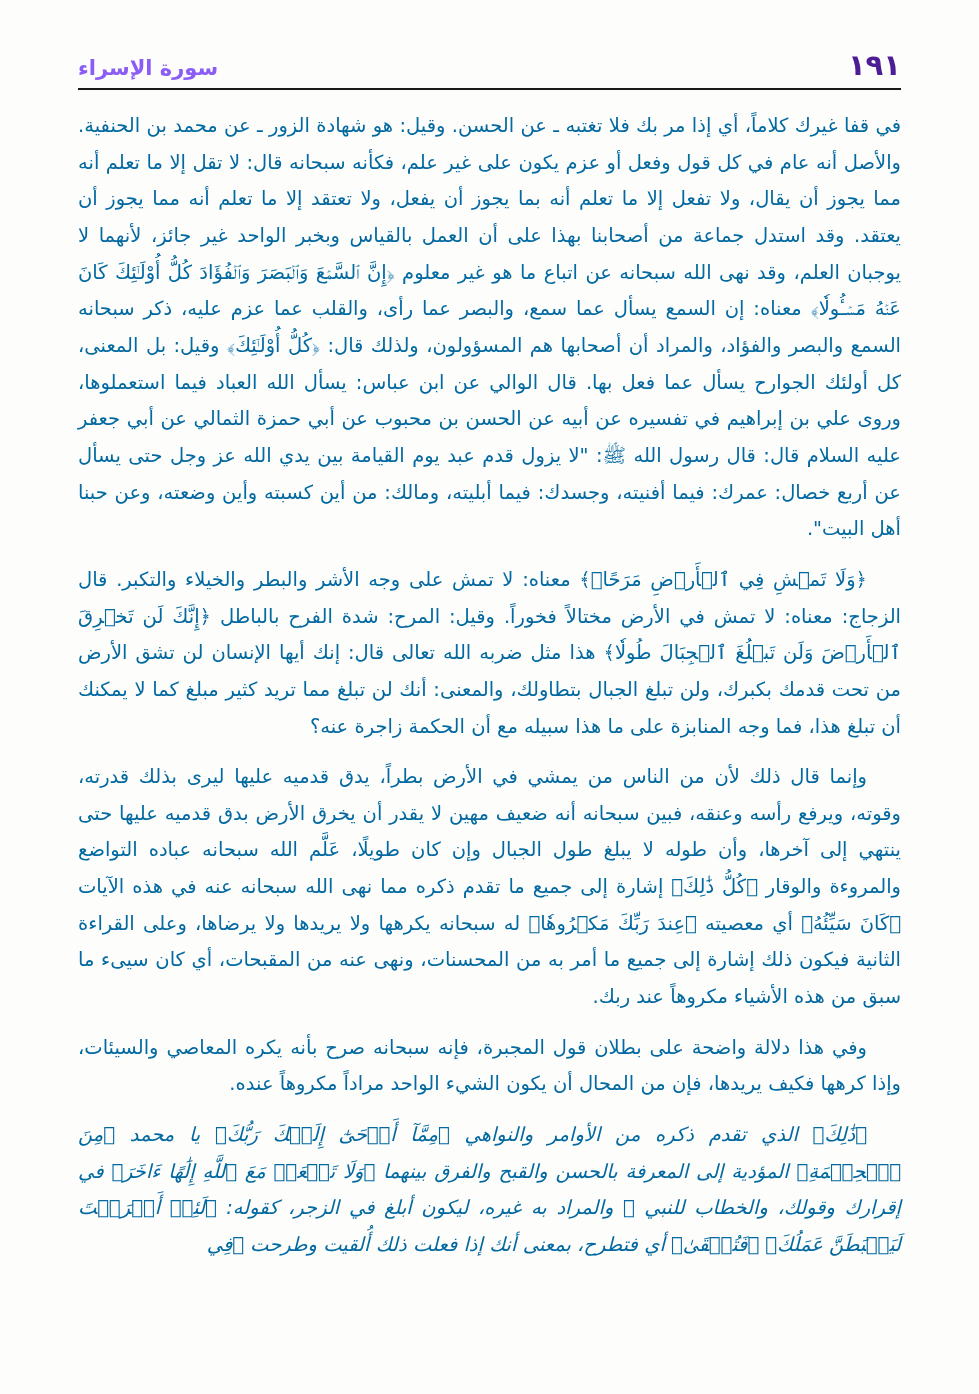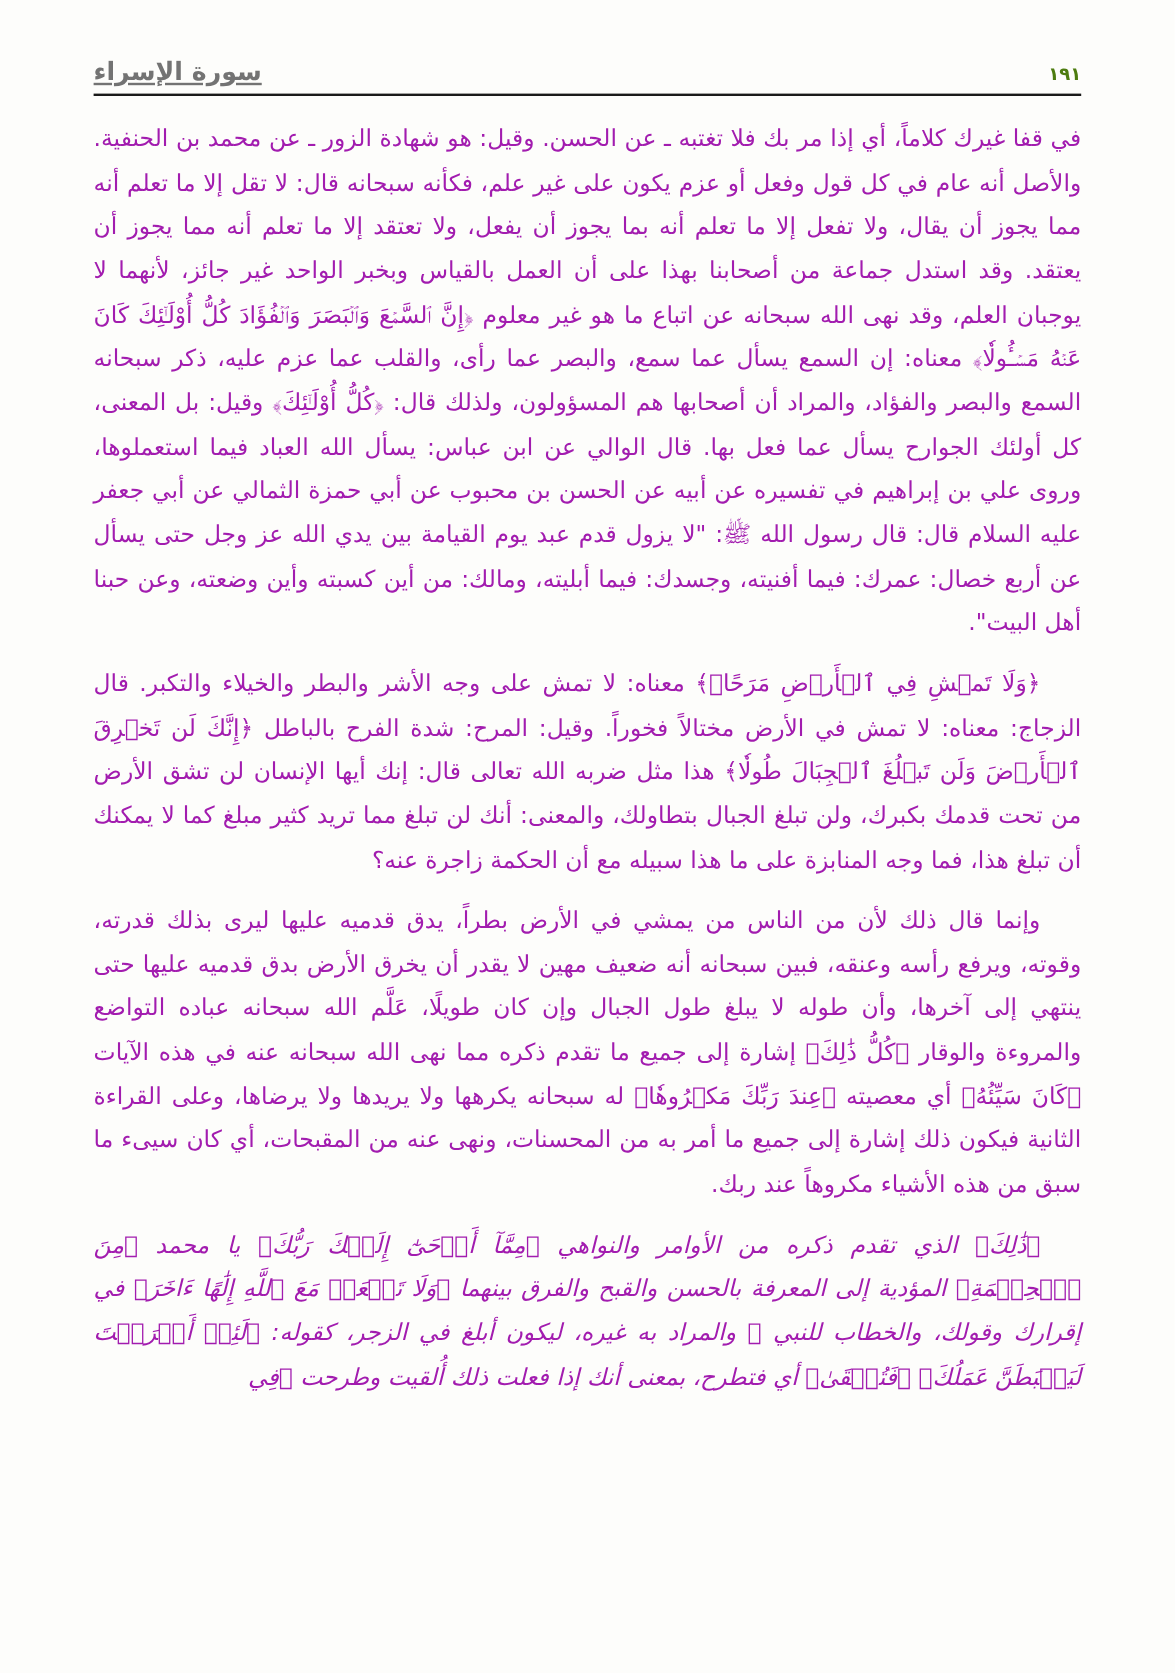--- a/index.html
+++ b/index.html
@@ -25,40 +25,39 @@
     justify-content: space-between;
     align-items: baseline;
     direction: rtl;
     margin-top: 8px;
     margin-bottom: 2px;
   }
   .header .surah {
     font-size: 21px;
     font-weight: bold;
     letter-spacing: 0px;
-    color: #737373;
-    text-decoration: underline;
+    color: #8b5cf6;
   }
   .header .pageno {
-    font-size: 15px;
+    font-size: 29px;
     font-weight: bold;
-    color: #4d7c0f;
+    color: #4c1d95;
   }
   .rule {
     border-top: 2px solid #1a1a1a;
     margin-top: 6px;
     margin-bottom: 18px;
   }
   .body {
     direction: rtl;
     text-align: justify;
     text-justify: inter-word;
     font-size: 19.5px;
     line-height: 1.88;
-    color: #a21caf;
+    color: #0369a1;
   }
   .body p {
     margin: 0 0 14px 0;
   }
   .body p.indent {
     text-indent: 34px;
   }
   .para-last {
     margin-bottom: 0;
     font-style: italic;
@@ -73,16 +72,17 @@
     <div class="surah">سورة الإسراء</div>
     <div class="pageno">١٩١</div>
   </div>
 
   <div class="rule"></div>
 
   <div class="body">
     <p>في قفا غيرك كلاماً، أي إذا مر بك فلا تغتبه ـ عن الحسن. وقيل: هو شهادة الزور ـ عن محمد بن الحنفية. والأصل أنه عام في كل قول وفعل أو عزم يكون على غير علم، فكأنه سبحانه قال: لا تقل إلا ما تعلم أنه مما يجوز أن يقال، ولا تفعل إلا ما تعلم أنه بما يجوز أن يفعل، ولا تعتقد إلا ما تعلم أنه مما يجوز أن يعتقد. وقد استدل جماعة من أصحابنا بهذا على أن العمل بالقياس وبخبر الواحد غير جائز، لأنهما لا يوجبان العلم، وقد نهى الله سبحانه عن اتباع ما هو غير معلوم ﴿إِنَّ ٱلسَّمۡعَ وَٱلۡبَصَرَ وَٱلۡفُؤَادَ كُلُّ أُوْلَـٰۤئِكَ كَانَ عَنۡهُ مَسۡـُٔولٗا﴾ معناه: إن السمع يسأل عما سمع، والبصر عما رأى، والقلب عما عزم عليه، ذكر سبحانه السمع والبصر والفؤاد، والمراد أن أصحابها هم المسؤولون، ولذلك قال: ﴿كُلُّ أُوْلَـٰۤئِكَ﴾ وقيل: بل المعنى، كل أولئك الجوارح يسأل عما فعل بها. قال الوالي عن ابن عباس: يسأل الله العباد فيما استعملوها، وروى علي بن إبراهيم في تفسيره عن أبيه عن الحسن بن محبوب عن أبي حمزة الثمالي عن أبي جعفر عليه السلام قال: قال رسول الله ﷺ: "لا يزول قدم عبد يوم القيامة بين يدي الله عز وجل حتى يسأل عن أربع خصال: عمرك: فيما أفنيته، وجسدك: فيما أبليته، ومالك: من أين كسبته وأين وضعته، وعن حبنا أهل البيت".</p>
     <p class="indent">﴿وَلَا تَمۡشِ فِي ٱلۡأَرۡضِ مَرَحًاۖ﴾ معناه: لا تمش على وجه الأشر والبطر والخيلاء والتكبر. قال الزجاج: معناه: لا تمش في الأرض مختالاً فخوراً. وقيل: المرح: شدة الفرح بالباطل ﴿إِنَّكَ لَن تَخۡرِقَ ٱلۡأَرۡضَ وَلَن تَبۡلُغَ ٱلۡجِبَالَ طُولٗا﴾ هذا مثل ضربه الله تعالى قال: إنك أيها الإنسان لن تشق الأرض من تحت قدمك بكبرك، ولن تبلغ الجبال بتطاولك، والمعنى: أنك لن تبلغ مما تريد كثير مبلغ كما لا يمكنك أن تبلغ هذا، فما وجه المنابزة على ما هذا سبيله مع أن الحكمة زاجرة عنه؟</p>
     <p class="indent">وإنما قال ذلك لأن من الناس من يمشي في الأرض بطراً، يدق قدميه عليها ليرى بذلك قدرته، وقوته، ويرفع رأسه وعنقه، فبين سبحانه أنه ضعيف مهين لا يقدر أن يخرق الأرض بدق قدميه عليها حتى ينتهي إلى آخرها، وأن طوله لا يبلغ طول الجبال وإن كان طويلًا، عَلَّم الله سبحانه عباده التواضع والمروءة والوقار ﴿كُلُّ ذَٰلِكَ﴾ إشارة إلى جميع ما تقدم ذكره مما نهى الله سبحانه عنه في هذه الآيات ﴿كَانَ سَيِّئُهُ﴾ أي معصيته ﴿عِندَ رَبِّكَ مَكۡرُوهٗا﴾ له سبحانه يكرهها ولا يريدها ولا يرضاها، وعلى القراءة الثانية فيكون ذلك إشارة إلى جميع ما أمر به من المحسنات، ونهى عنه من المقبحات، أي كان سيىء ما سبق من هذه الأشياء مكروهاً عند ربك.</p>
+    <p class="indent">وفي هذا دلالة واضحة على بطلان قول المجبرة، فإنه سبحانه صرح بأنه يكره المعاصي والسيئات، وإذا كرهها فكيف يريدها، فإن من المحال أن يكون الشيء الواحد مراداً مكروهاً عنده.</p>
     <p class="indent para-last">﴿ذَٰلِكَ﴾ الذي تقدم ذكره من الأوامر والنواهي ﴿مِمَّآ أَوۡحَىٰٓ إِلَيۡكَ رَبُّكَ﴾ يا محمد ﴿مِنَ ٱلۡحِكۡمَةِ﴾ المؤدية إلى المعرفة بالحسن والقبح والفرق بينهما ﴿وَلَا تَجۡعَلۡ مَعَ ٱللَّهِ إِلَٰهًا ءَاخَرَ﴾ في إقرارك وقولك، والخطاب للنبي ﷺ والمراد به غيره، ليكون أبلغ في الزجر، كقوله: ﴿لَئِنۡ أَشۡرَكۡتَ لَيَحۡبَطَنَّ عَمَلُكَ﴾ ﴿فَتُلۡقَىٰ﴾ أي فتطرح، بمعنى أنك إذا فعلت ذلك أُلقيت وطرحت ﴿فِي</p>
   </div>
 
 </div>
 
 </body></html>

